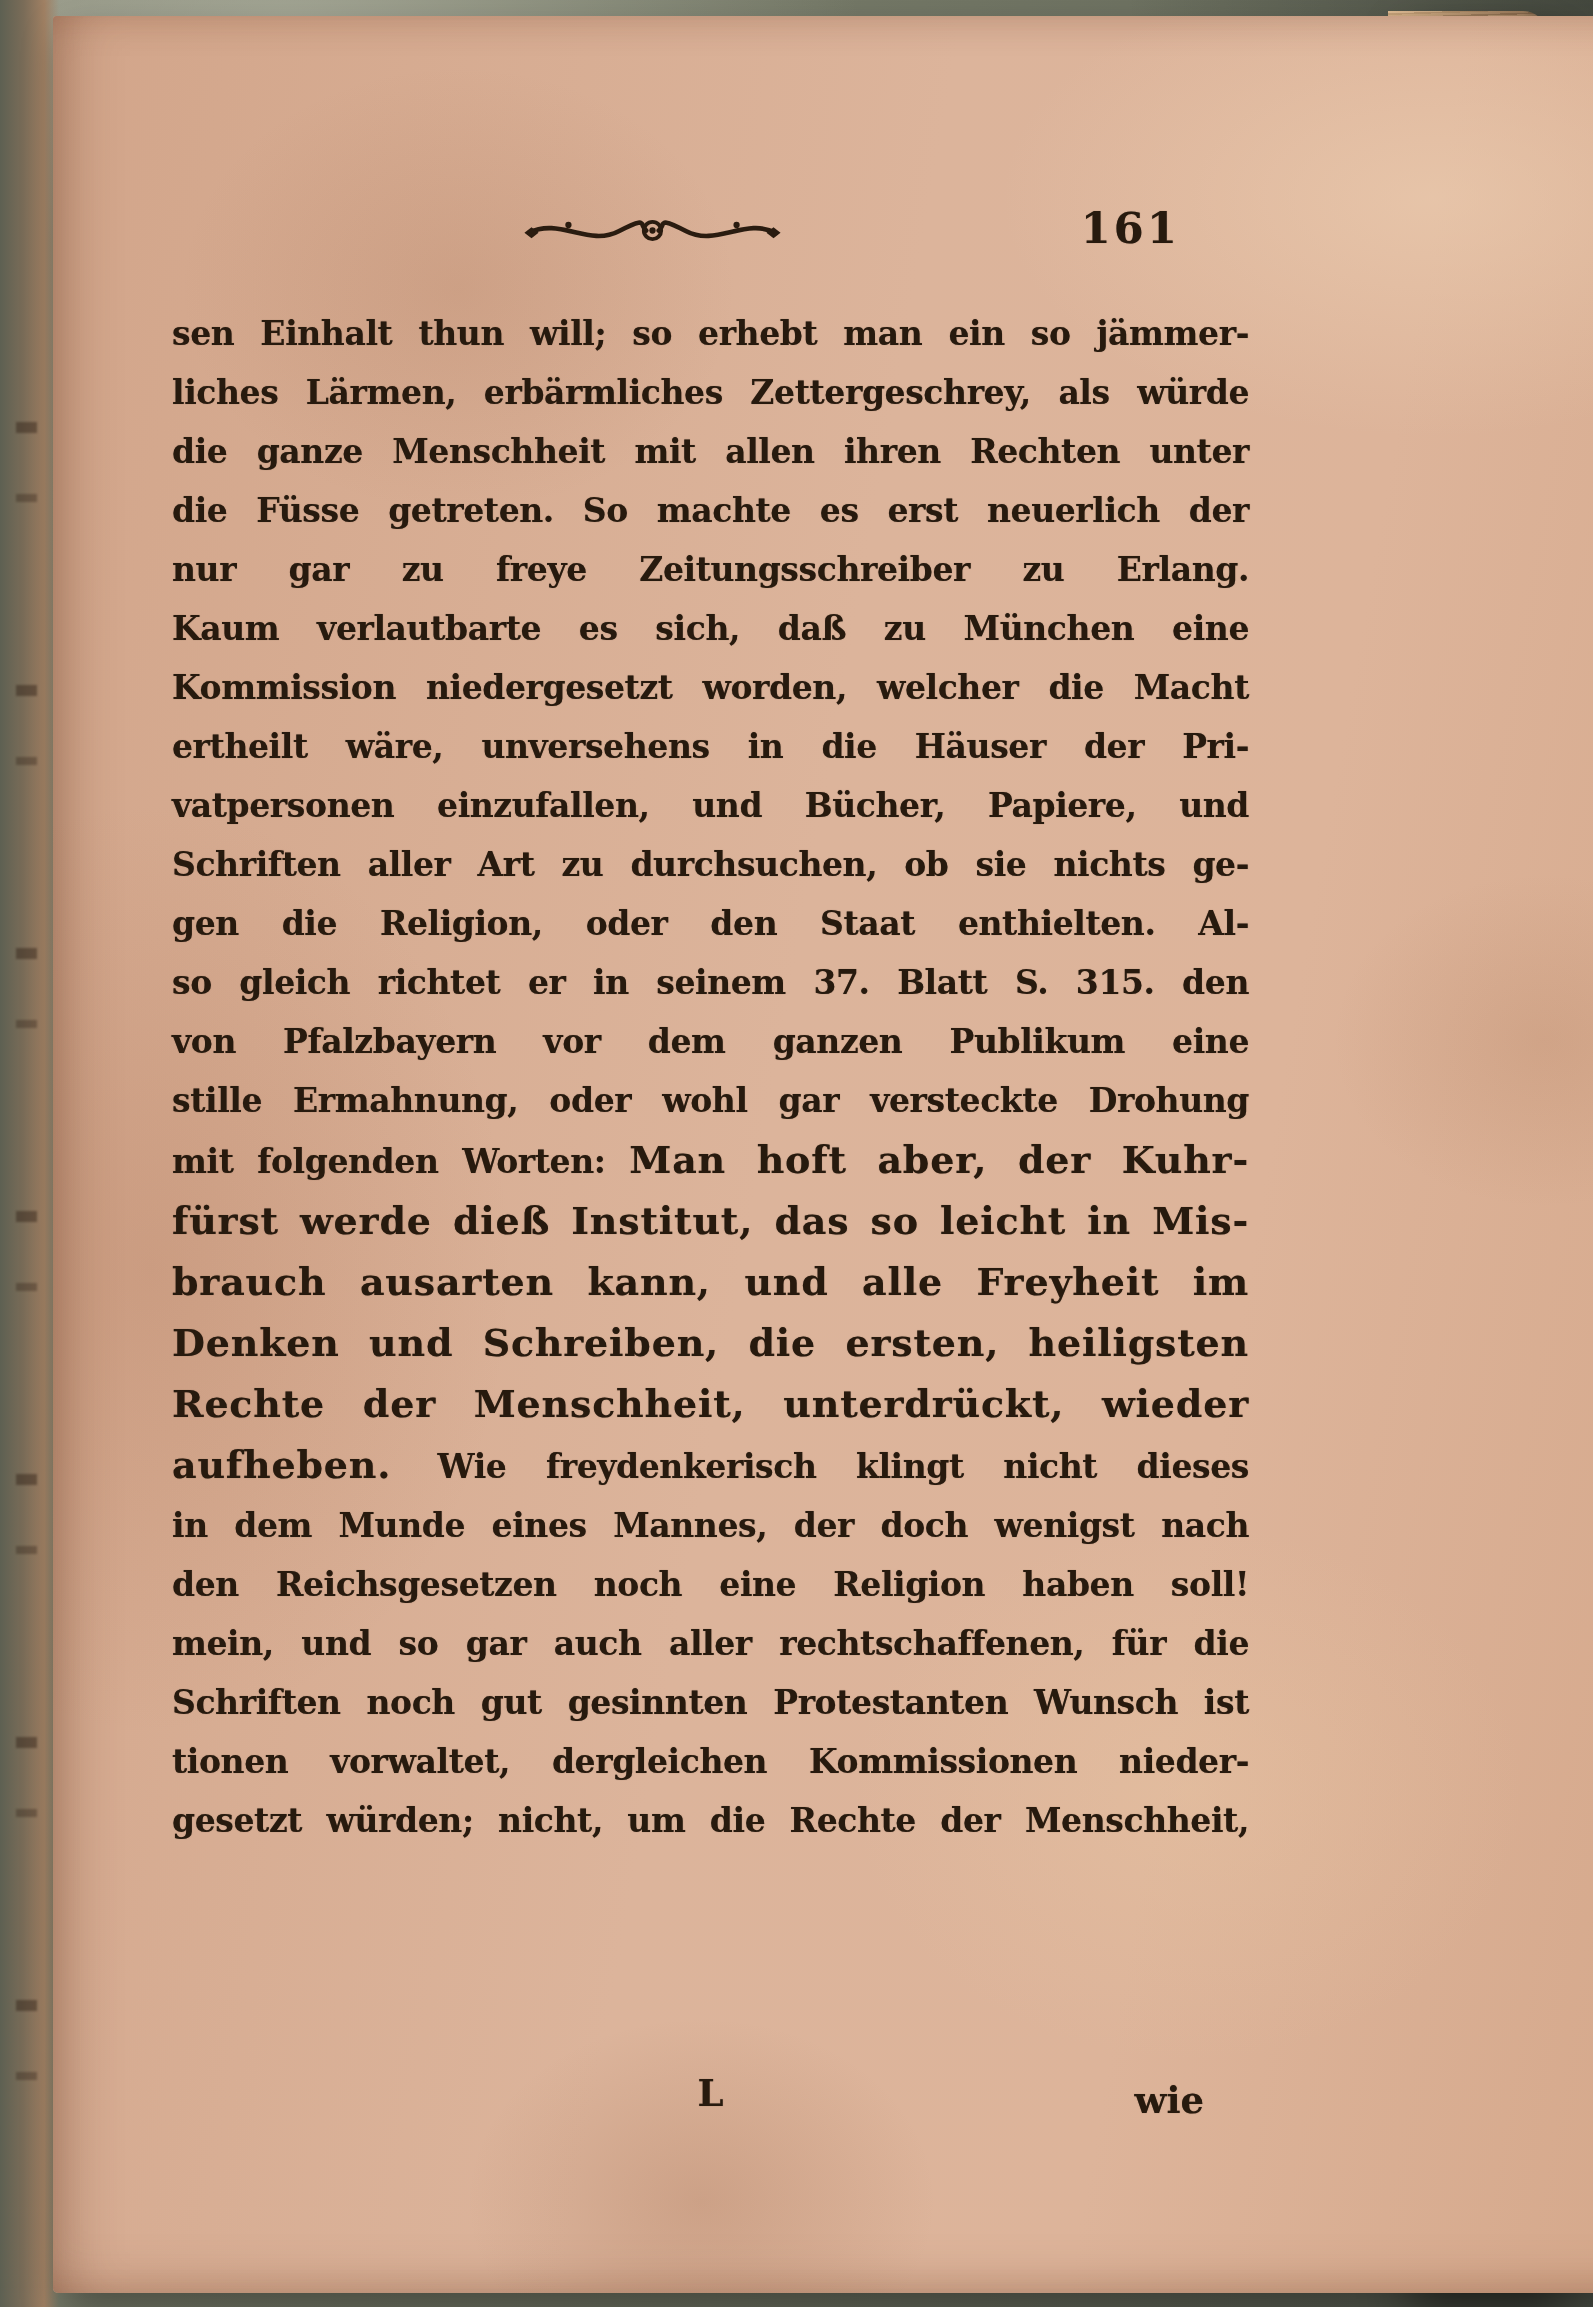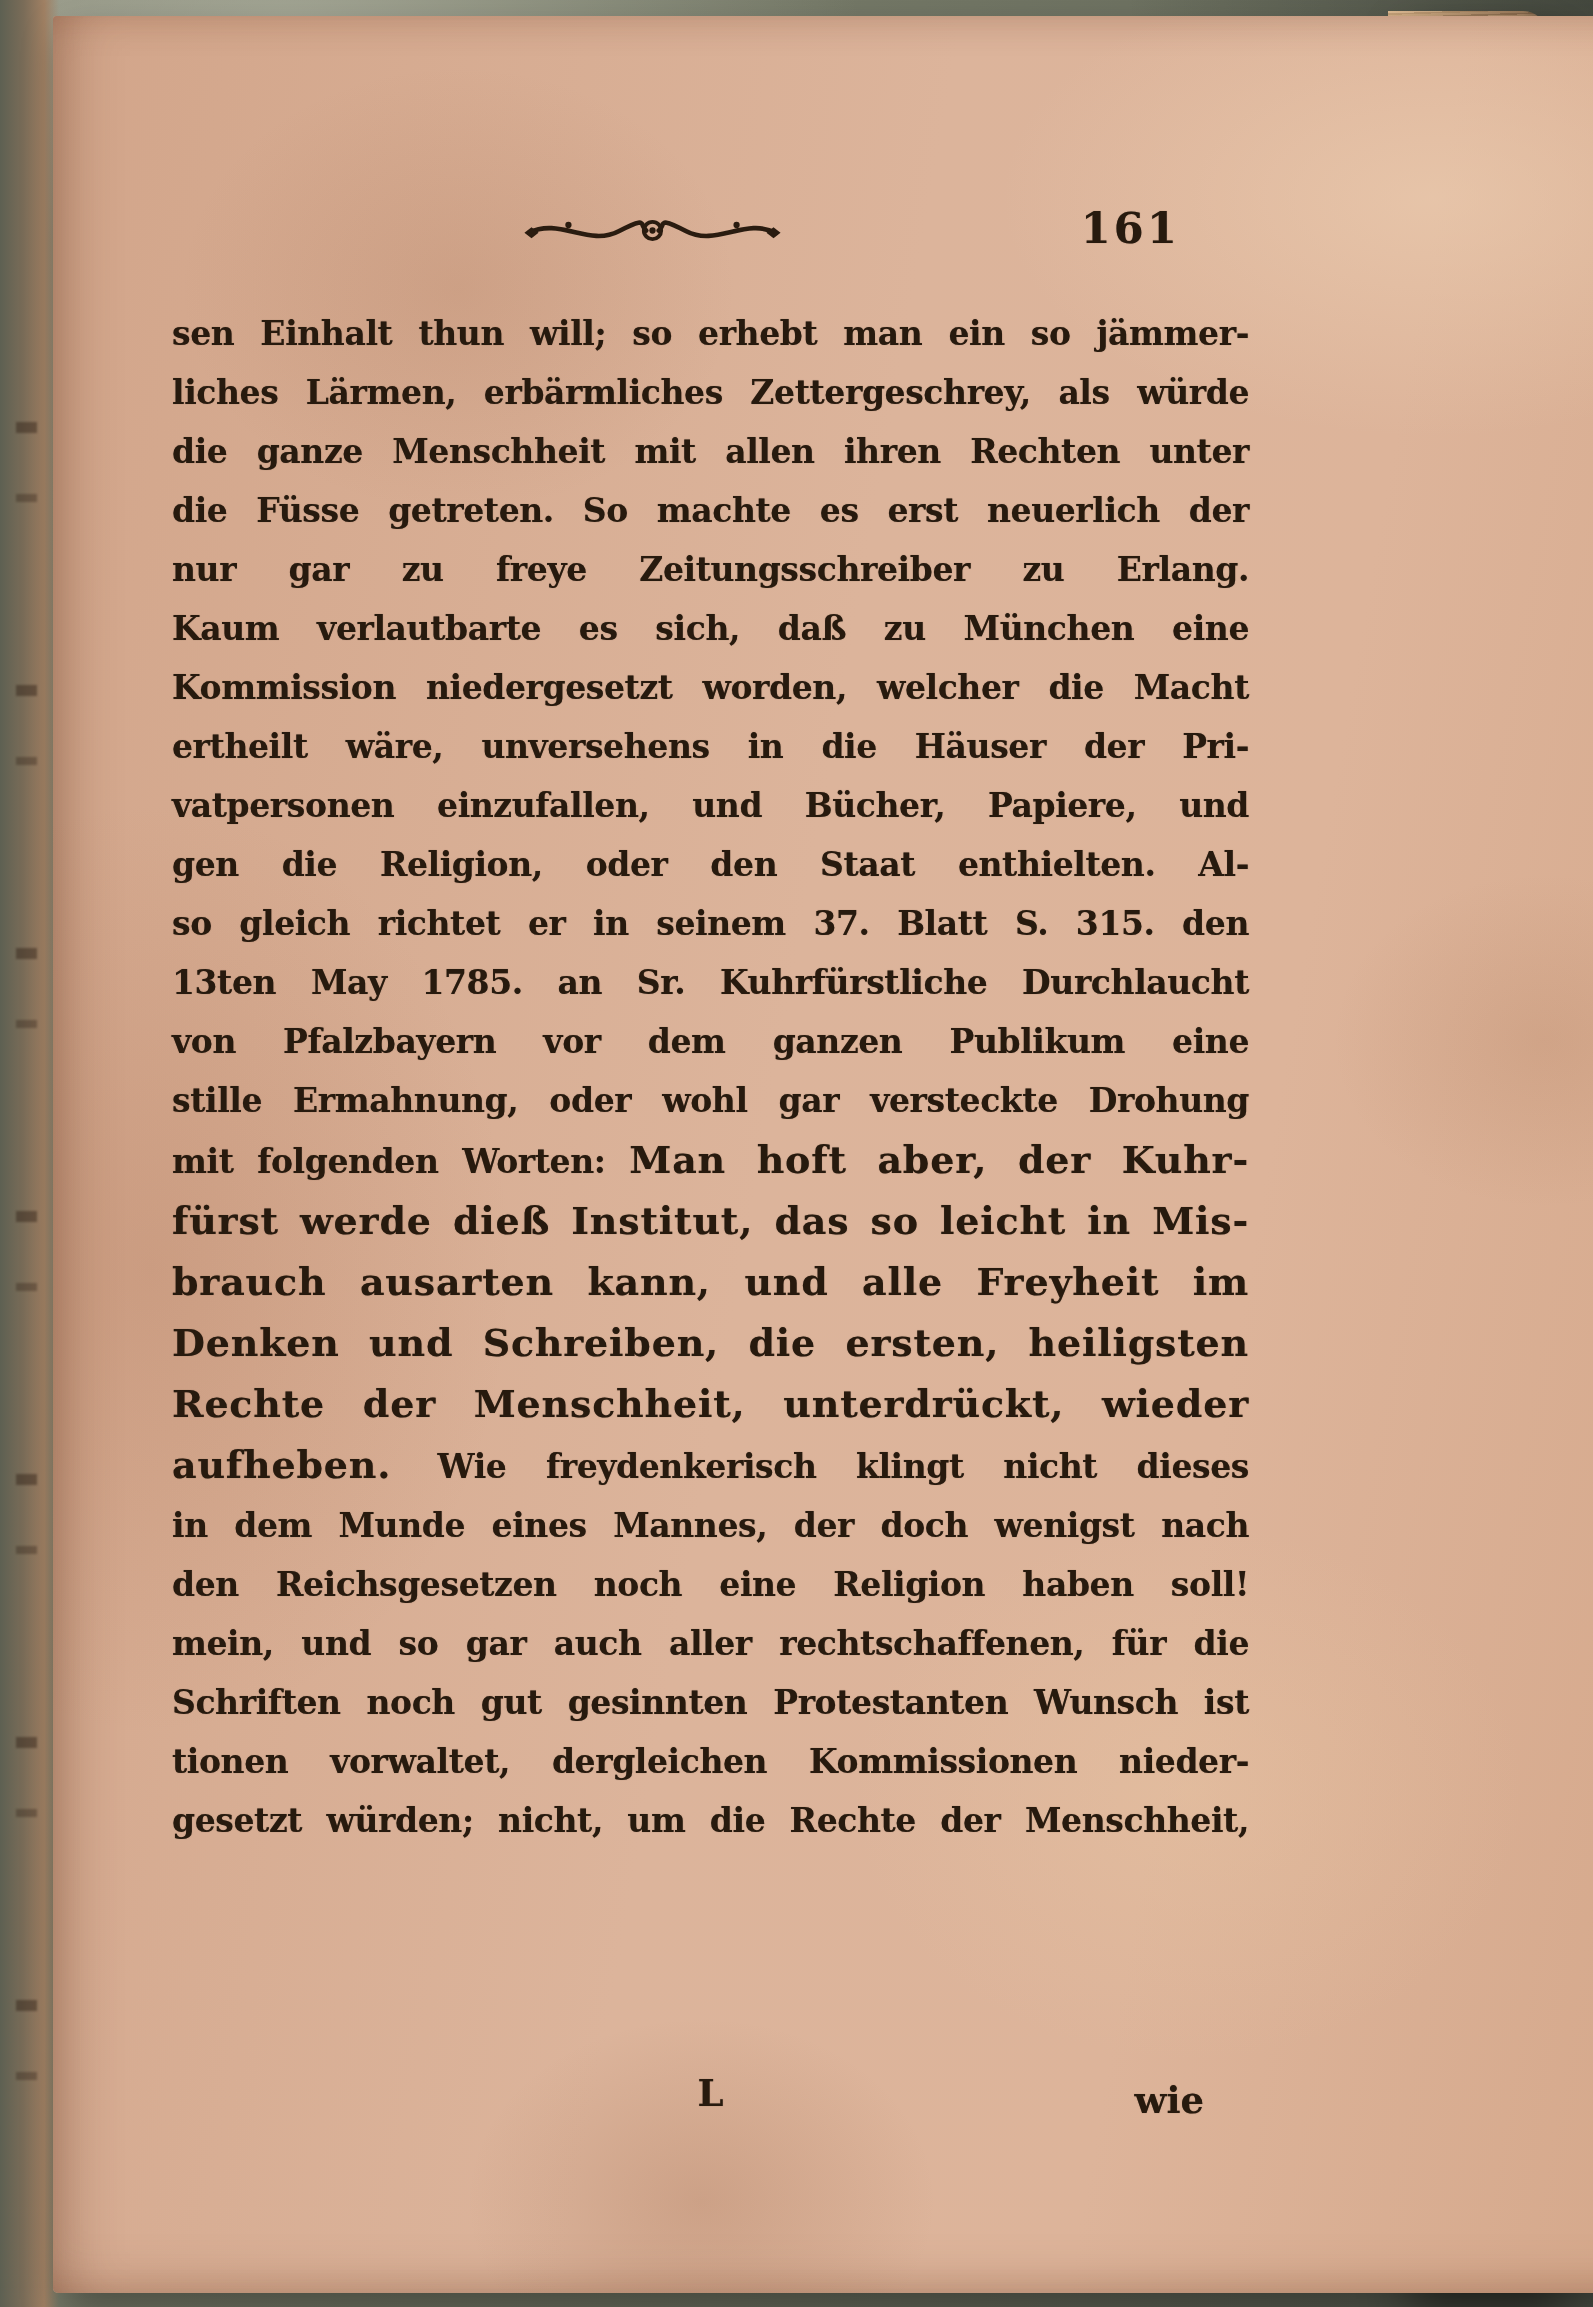--- a/index.html
+++ b/index.html
@@ -113,23 +113,23 @@
     <div class="text-block ink">
         <div class="line"><span class="norm">sen Einhalt thun will; so erhebt man ein so jämmer-</span></div>
         <div class="line"><span class="norm">liches Lärmen, erbärmliches Zettergeschrey, als würde</span></div>
         <div class="line"><span class="norm">die ganze Menschheit mit allen ihren Rechten unter</span></div>
         <div class="line"><span class="norm">die Füsse getreten. So machte es erst neuerlich der</span></div>
         <div class="line"><span class="norm">nur gar zu freye Zeitungsschreiber zu Erlang.</span></div>
         <div class="line"><span class="norm">Kaum verlautbarte es sich, daß zu München eine</span></div>
         <div class="line"><span class="norm">Kommission niedergesetzt worden, welcher die Macht</span></div>
         <div class="line"><span class="norm">ertheilt wäre, unversehens in die Häuser der Pri-</span></div>
         <div class="line"><span class="norm">vatpersonen einzufallen, und Bücher, Papiere, und</span></div>
+        <div class="line"><span class="norm">Schriften aller Art zu durchsuchen, ob sie nichts ge-</span></div>
         <div class="line"><span class="norm">gen die Religion, oder den Staat enthielten. Al-</span></div>
         <div class="line"><span class="norm">so gleich richtet er in seinem 37. Blatt S. 315. den</span></div>
-        <div class="line"><span class="norm">13ten May 1785. an Sr. Kuhrfürstliche Durchlaucht</span></div>
         <div class="line"><span class="norm">von Pfalzbayern vor dem ganzen Publikum eine</span></div>
         <div class="line"><span class="norm">stille Ermahnung, oder wohl gar versteckte Drohung</span></div>
         <div class="line"><span class="norm">mit folgenden Worten: </span><span class="emph">Man hoft aber, der Kuhr-</span></div>
         <div class="line"><span class="emph">fürst werde dieß Institut, das so leicht in Mis-</span></div>
         <div class="line"><span class="emph">brauch ausarten kann, und alle Freyheit im</span></div>
         <div class="line"><span class="emph">Denken und Schreiben, die ersten, heiligsten</span></div>
         <div class="line"><span class="emph">Rechte der Menschheit, unterdrückt, wieder</span></div>
         <div class="line"><span class="emph">aufheben. </span><span class="norm">Wie freydenkerisch klingt nicht dieses</span></div>
         <div class="line"><span class="norm">in dem Munde eines Mannes, der doch wenigst nach</span></div>
         <div class="line"><span class="norm">den Reichsgesetzen noch eine Religion haben soll!</span></div>

